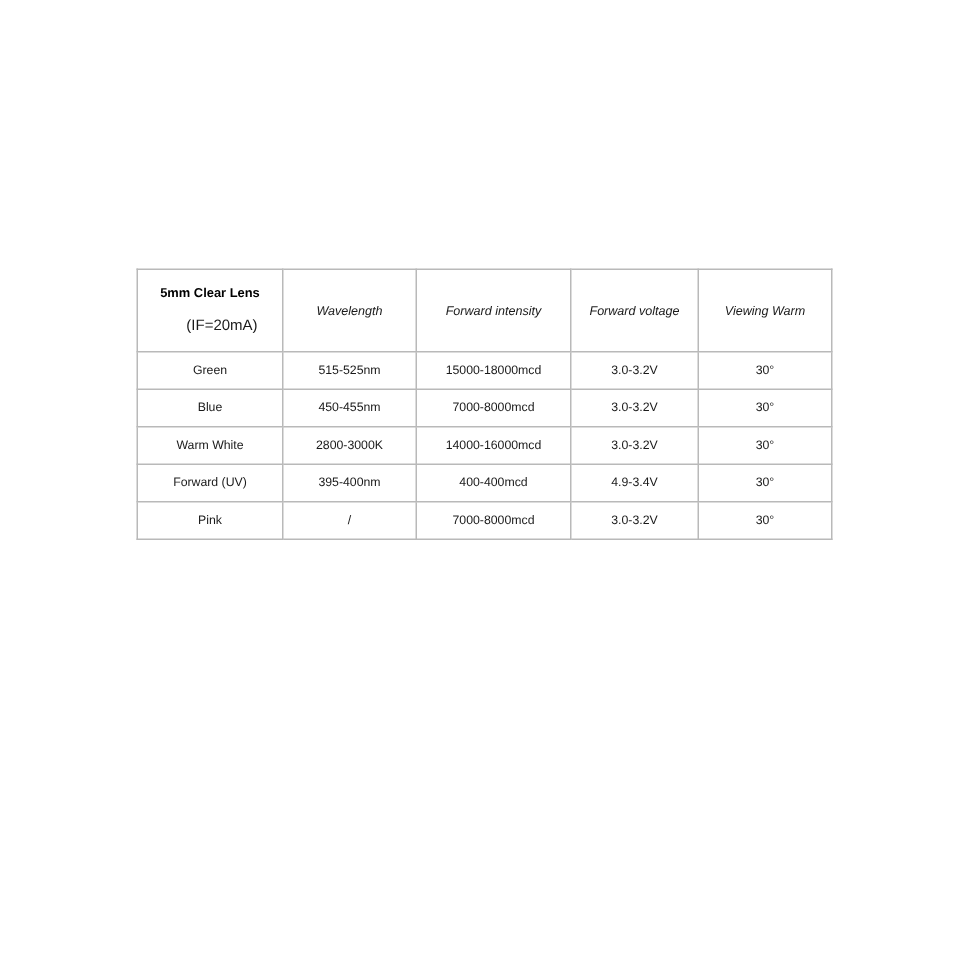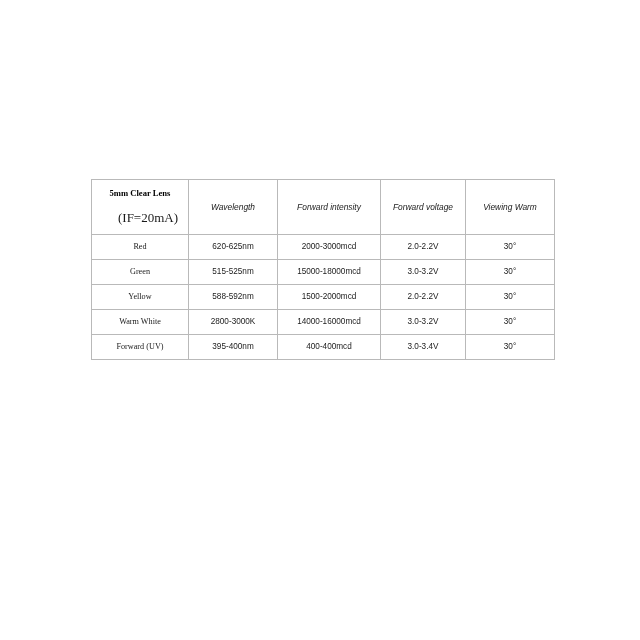--- a/index.html
+++ b/index.html
@@ -38,41 +38,41 @@
     font-size: 8.2px;
     color: #1a1a1a;
     padding: 0;
     height: 24px;
     line-height: 1.25;
   }
   table.spec-table tr.header-row td {
     height: 54px;
     font-size: 8.4px;
   }
-  td.col-0 { width: 96px; font-family: Liberation Serif, serif; }
+  td.col-0 { width: 96px; }
   td.col-1 { width: 88px; }
   td.col-2 { width: 102px; }
   td.col-3 { width: 84px; }
   td.col-4 { width: 88px; }
 
   .head-cell-0 {
     text-align: left;
     padding-left: 12px;
   }
   .head-title {
     display: block;
     font-weight: bold;
     font-size: 8.6px;
     margin-bottom: 11px;
     color: #000000;
   }
   .head-sub {
     display: block;
     font-weight: normal;
-    font-size: 13px;
+    font-size: 10px;
     color: #1a1a1a;
     padding-left: 16px;
   }
   .head-plain {
     display: block;
     font-weight: normal;
     color: #1a1a1a;
     font-style: italic;
   }
 </style>
@@ -96,50 +96,50 @@
           </td>
           <td class="col-3">
             <span class="head-plain">Forward voltage</span>
           </td>
           <td class="col-4">
             <span class="head-plain">Viewing Warm</span>
           </td>
         </tr>
 
         <tr>
-          <td class="col-0">Red</td>
-          <td class="col-1">620-625nm</td>
-          <td class="col-2">2000-3000mcd</td>
-          <td class="col-3">2.0-2.2V</td>
-          <td class="col-4">30°</td>
-        </tr>
-        <tr>
           <td class="col-0">Green</td>
           <td class="col-1">515-525nm</td>
           <td class="col-2">15000-18000mcd</td>
           <td class="col-3">3.0-3.2V</td>
           <td class="col-4">30°</td>
         </tr>
         <tr>
-          <td class="col-0">Yellow</td>
-          <td class="col-1">588-592nm</td>
-          <td class="col-2">1500-2000mcd</td>
-          <td class="col-3">2.0-2.2V</td>
+          <td class="col-0">Blue</td>
+          <td class="col-1">450-455nm</td>
+          <td class="col-2">7000-8000mcd</td>
+          <td class="col-3">3.0-3.2V</td>
           <td class="col-4">30°</td>
         </tr>
         <tr>
           <td class="col-0">Warm White</td>
           <td class="col-1">2800-3000K</td>
           <td class="col-2">14000-16000mcd</td>
           <td class="col-3">3.0-3.2V</td>
           <td class="col-4">30°</td>
         </tr>
         <tr>
           <td class="col-0">Forward (UV)</td>
           <td class="col-1">395-400nm</td>
           <td class="col-2">400-400mcd</td>
-          <td class="col-3">3.0-3.4V</td>
+          <td class="col-3">4.9-3.4V</td>
+          <td class="col-4">30°</td>
+        </tr>
+        <tr>
+          <td class="col-0">Pink</td>
+          <td class="col-1">/</td>
+          <td class="col-2">7000-8000mcd</td>
+          <td class="col-3">3.0-3.2V</td>
           <td class="col-4">30°</td>
         </tr>
       </tbody>
     </table>
   </div>
 </div>
 
 </body></html>

